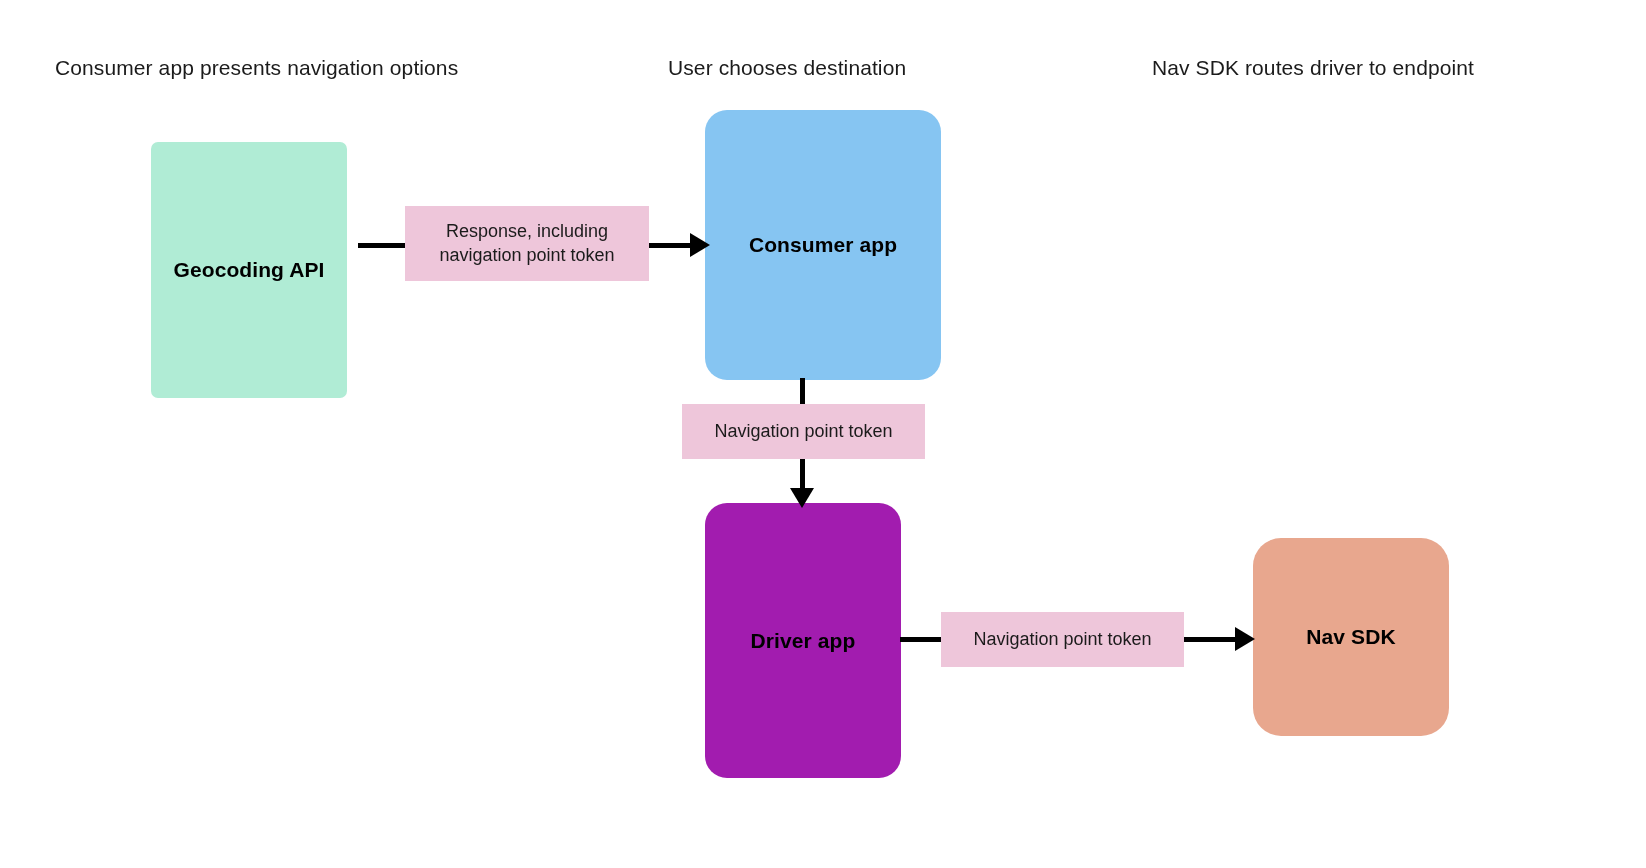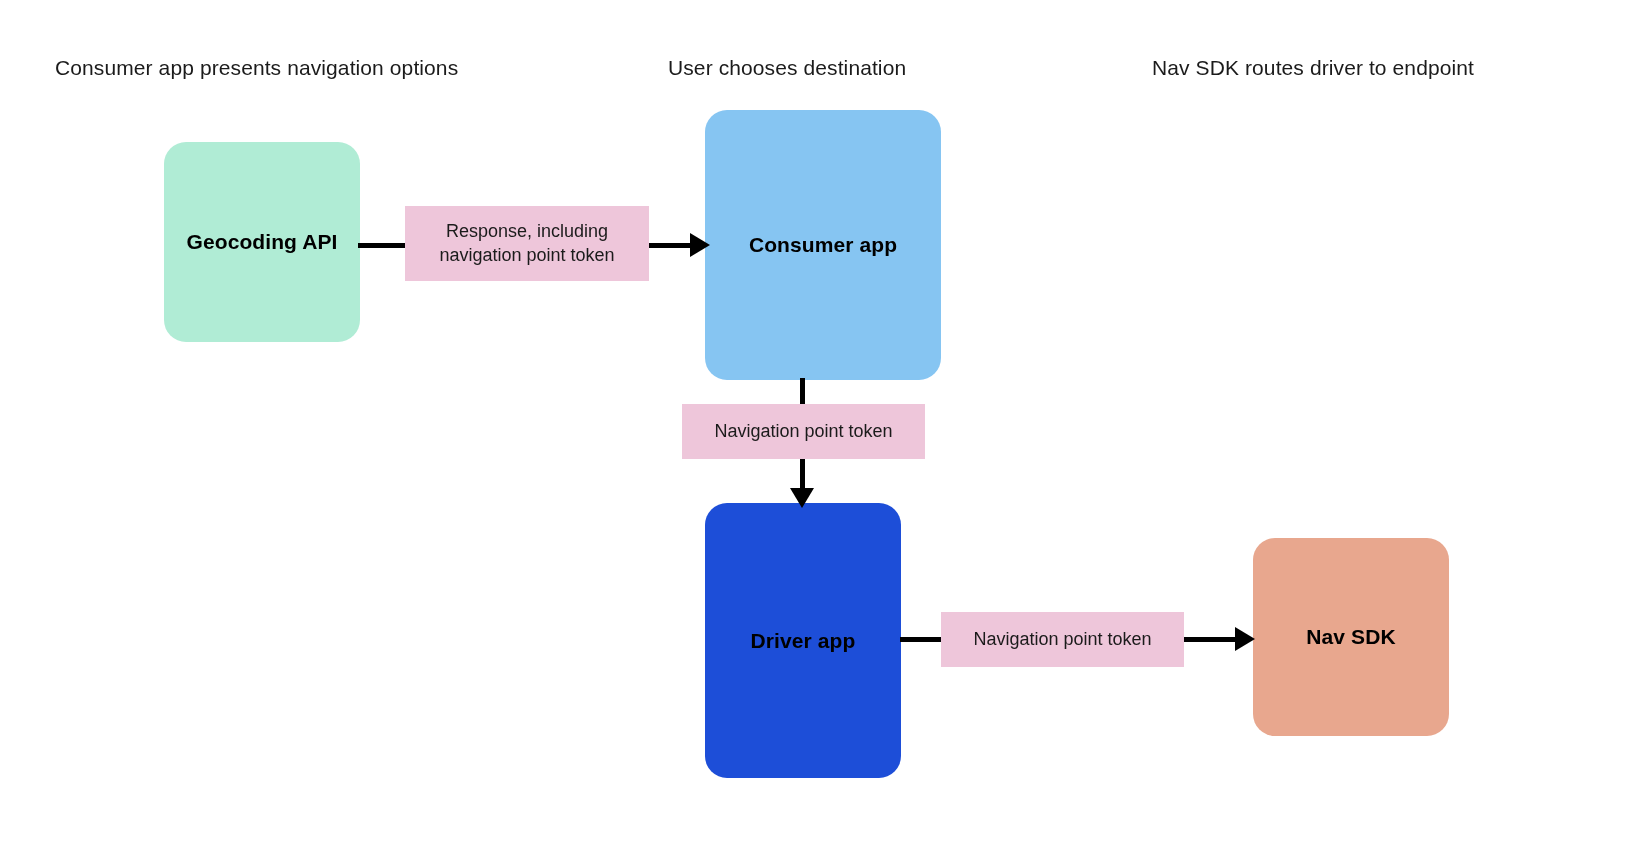--- a/index.html
+++ b/index.html
@@ -95,33 +95,33 @@
 
   <div class="connector h" style="left:358px; top:243px; width:342px;"></div>
   <div class="arrowhead right" style="left:690px; top:233px;"></div>
 
   <div class="connector v" style="left:800px; top:378px; height:125px;"></div>
   <div class="arrowhead down" style="left:790px; top:488px;"></div>
 
   <div class="connector h" style="left:900px; top:637px; width:345px;"></div>
   <div class="arrowhead right" style="left:1235px; top:627px;"></div>
 
-  <div class="node" style="left:164px; top:142px; width:196px; height:200px; background:#b0ecd5;">
+  <div class="node" style="left:151px; top:142px; width:196px; height:256px; background:#b0ecd5;border-radius:7px;">
     <span>Geocoding API</span>
   </div>
 
   <div class="node" style="left:705px; top:110px; width:236px; height:270px; background:#86c5f2;">
     <span>Consumer app</span>
   </div>
 
-  <div class="node" style="left:705px; top:503px; width:196px; height:275px; background:#1d4ed8;">
+  <div class="node" style="left:705px; top:503px; width:196px; height:275px; background:#a21caf;">
     <span>Driver app</span>
   </div>
 
-  <div class="node" style="left:1253px; top:538px; width:196px; height:198px; background:#e8a78e;">
+  <div class="node" style="left:1253px; top:538px; width:196px; height:198px; background:#e8a78e;border-radius:28px;">
     <span>Nav SDK</span>
   </div>
 
   <div class="edge-label" style="left:405px; top:206px; width:244px; height:75px; background:#eec6da;">
     <span>Response, including navigation point token</span>
   </div>
 
   <div class="edge-label" style="left:682px; top:404px; width:243px; height:55px; background:#eec6da;">
     <span>Navigation point token</span>
   </div>

